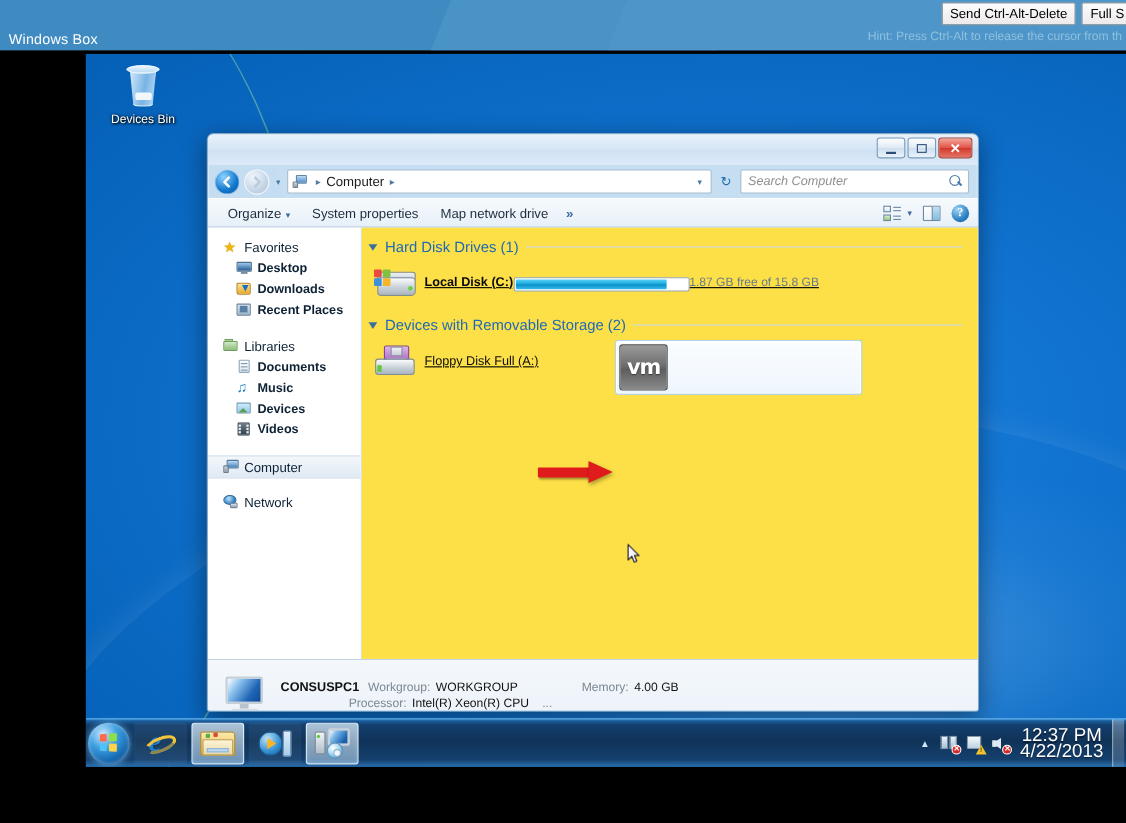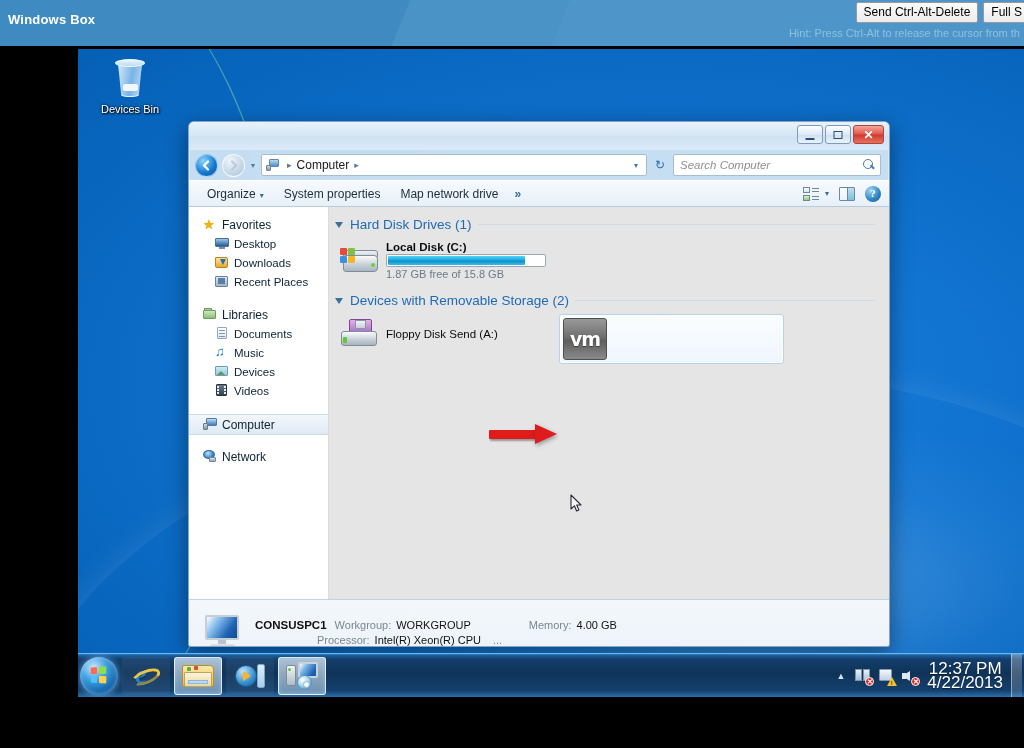--- a/index.html
+++ b/index.html
@@ -21,22 +21,22 @@
   }
   .console-header .diag1 {
     position:absolute; left:400px; top:-20px; width:260px; height:90px;
     background:#4a93c6; transform: skewX(-22deg);
   }
   .console-header .diag2 {
     position:absolute; left:560px; top:-20px; width:480px; height:90px;
     background:#4e96c9; transform: skewX(-22deg);
   }
   .console-title {
-    position:absolute; left:8px; top:12px;
-    color:#ffffff; font-size:13px; font-weight:bold;
+    position:absolute; left:8px; top:28px;
+    color:#ffffff; font-size:13px; font-weight:normal;
     letter-spacing:0.2px; z-index:5;
   }
   .console-btns { position:absolute; right:-6px; top:2px; z-index:6; display:flex; gap:5px; }
   .console-btn {
     background: linear-gradient(#fdfdfd, #eceaea);
     border:1px solid #9a9a9a;
     border-radius:2px;
     font-size:12px; color:#000;
     padding:2px 7px 3px 7px;
     font-family:"Liberation Sans", sans-serif;
@@ -245,21 +245,21 @@
   .ex-body { display:flex; height:392px; background:#fff; }
   .navpane {
     width:140px; flex:none; background:#ffffff;
     border-right:1px solid #dcdcdc; padding:8px 0 0 0; overflow:hidden;
   }
   .nav-group { margin-bottom:2px; }
   .nav-row {
     display:flex; align-items:center; gap:5px;
     height:19px; padding-left:14px; font-size:11.5px; color:#0d2235; cursor:pointer;
   }
-  .nav-row.child { padding-left:26px; }
+  .nav-row.child { padding-left:26px;font-weight:bold; }
   .nav-row.root { font-size:12px; }
   .nav-row.selected {
     background: linear-gradient(#f3f7fb, #dfeaf4);
     border-top:1px solid #cddcea; border-bottom:1px solid #cddcea;
     height:21px;
   }
   .nav-spacer { height:12px; }
 
   
   .mi { width:14px; height:13px; flex:none; position:relative; }
@@ -278,38 +278,38 @@
   .mi-pic i { position:absolute; left:0; top:1px; width:13px; height:10px; background:linear-gradient(#cfeaf8,#8fc9e8); border:1px solid #6f9bb5; border-radius:1px; }
   .mi-pic b { position:absolute; left:2px; top:6px; width:0; height:0; border-left:4px solid transparent; border-right:4px solid transparent; border-bottom:4px solid #5c9e58; }
   .mi-vid i { position:absolute; left:1px; top:0px; width:11px; height:12px; background:linear-gradient(#6b7d8c,#32414e); border:1px solid #28343e; border-radius:1px; }
   .mi-vid b { position:absolute; left:2px; top:2px; width:2px; height:2px; background:#e8eef2; box-shadow:0 3px 0 #e8eef2, 0 6px 0 #e8eef2, 7px 0 0 #e8eef2, 7px 3px 0 #e8eef2, 7px 6px 0 #e8eef2; }
   .mi-comp i { position:absolute; left:3px; top:0px; width:11px; height:8px; background:linear-gradient(#bfdcf5,#3f7fb9); border:1px solid #55799c; border-radius:1px; }
   .mi-comp b { position:absolute; left:0px; top:5px; width:5px; height:7px; background:linear-gradient(#d5dde5,#8795a3); border:1px solid #6d7b88; border-radius:1px; }
   .mi-net i { position:absolute; left:0px; top:0px; width:12px; height:9px; background:radial-gradient(circle at 40% 32%, #bfe2fa, #2f7fc0 70%); border:1px solid #2a6a9e; border-radius:50%; }
   .mi-net b { position:absolute; left:6px; top:7px; width:7px; height:5px; background:linear-gradient(#dce6ee,#93a4b3); border:1px solid #76879a; border-radius:1px; }
 
   
-  .content { flex:1; background:#e5e5e5; padding:10px 0 0 0; position:relative; overflow:hidden; }
+  .content { flex:1; background:#fde047; padding:10px 0 0 0; position:relative; overflow:hidden; }
   .grp-head {
     display:flex; align-items:center; gap:6px; padding:0 14px 0 6px; margin-bottom:6px;
   }
   .grp-tri {
     width:0; height:0; border-left:4px solid transparent; border-right:4px solid transparent;
     border-top:6px solid #3c6e9e; margin-right:1px; flex:none; cursor:pointer;
   }
   .grp-title { font-size:13.5px; color:#1f6ab5; white-space:nowrap; }
   .grp-line { flex:1; height:1px; background:#cfdbe5; }
 
   .drive-row { display:flex; align-items:flex-start; padding-left:8px; }
   .drive-tile { display:flex; align-items:center; gap:6px; padding:3px; border-radius:3px; cursor:pointer; }
   .drive-tile.selected {
     border:1px solid #b5d4ec; background:linear-gradient(#fbfdff,#eef6fd);
     box-shadow:0 0 0 1px #ffffff inset;
   }
-  .drive-meta { display:flex; flex-direction:column; gap:0; }
+  .drive-meta { display:flex; flex-direction:row; gap:0;text-decoration:underline; }
   .d-name { font-size:11.5px; color:#0b0b0b; font-weight:bold; }
   .d-sub { font-size:11px; color:#6b7b88; }
 
   
   .ico-hdd { width:40px; height:34px; position:relative; flex:none; }
   .ico-hdd .base {
     position:absolute; left:3px; top:11px; width:35px; height:17px;
     background: linear-gradient(#fbfcfd, #c9d2da 55%, #aab6c1);
     border:1px solid #7f8d99; border-radius:3px 4px 4px 3px;
   }
@@ -754,21 +754,21 @@
           <div class="drive-row" style="position:relative;">
             <div class="drive-tile" style="width:222px;">
               <div class="ico-floppy">
                 <div class="disk"></div>
                   <div class="shut"></div>
                   <div class="lbl"></div>
                 <div class="base"></div>
                   <div class="led"></div>
               </div>
               <div class="drive-meta">
-                <span class="d-name" style="font-weight:normal;">Floppy Disk Send (A:)</span>
+                <span class="d-name" style="font-weight:normal;">Floppy Disk Full (A:)</span>
               </div>
             </div>
 
             <div class="drive-tile selected" style="width:225px;">
               <div class="ico-vm">
                 <span>vm</span>
               </div>
             </div>
 
             <div class="red-arrow">

